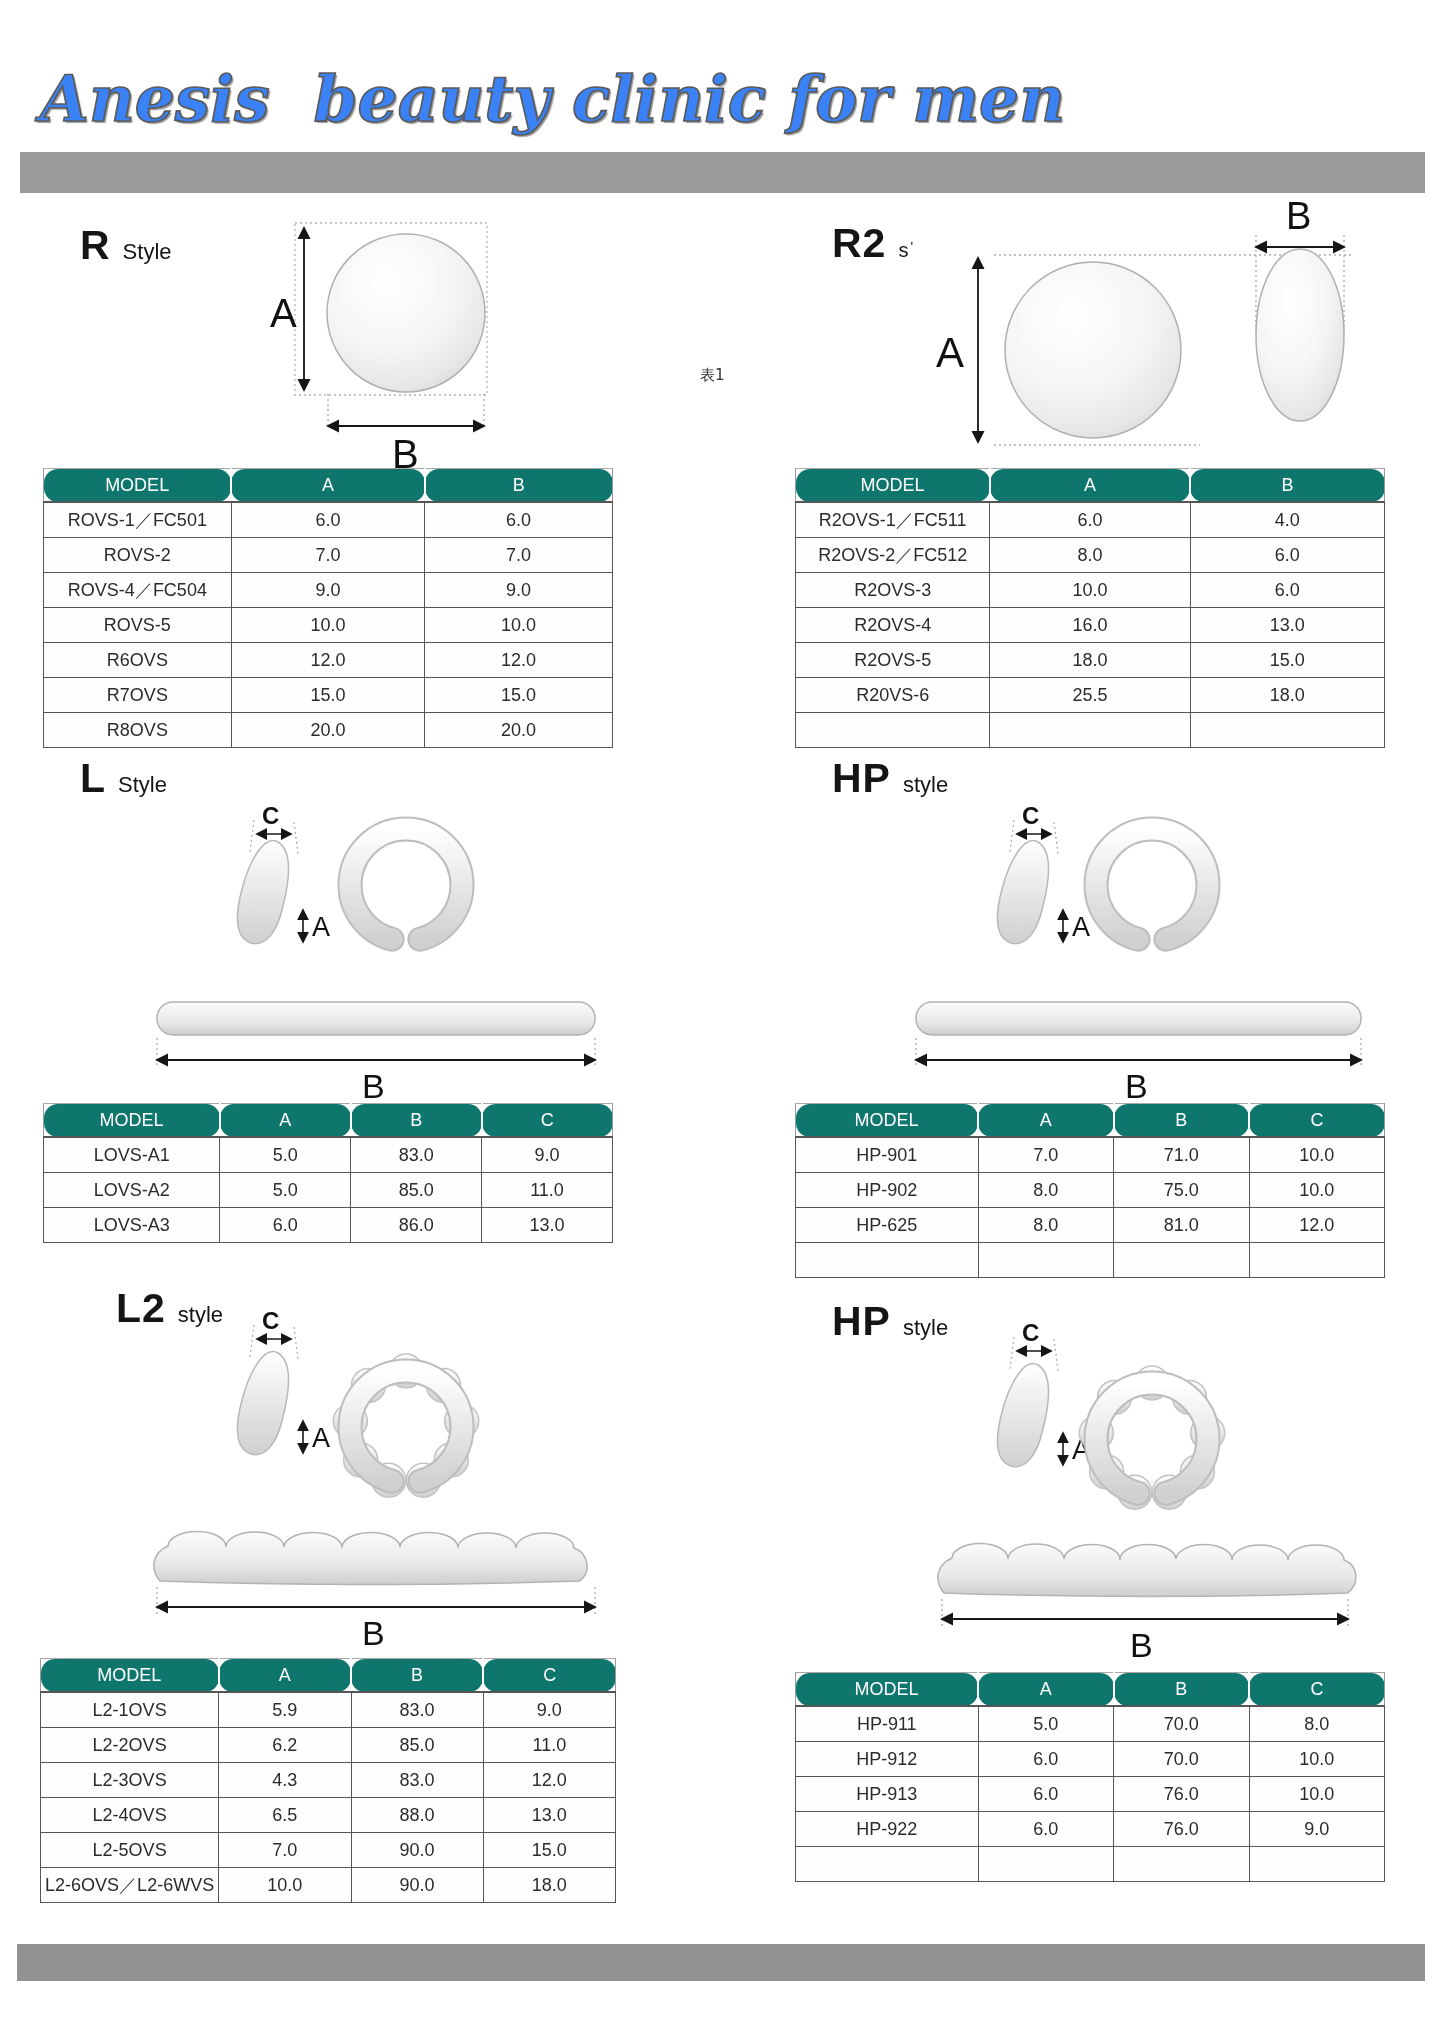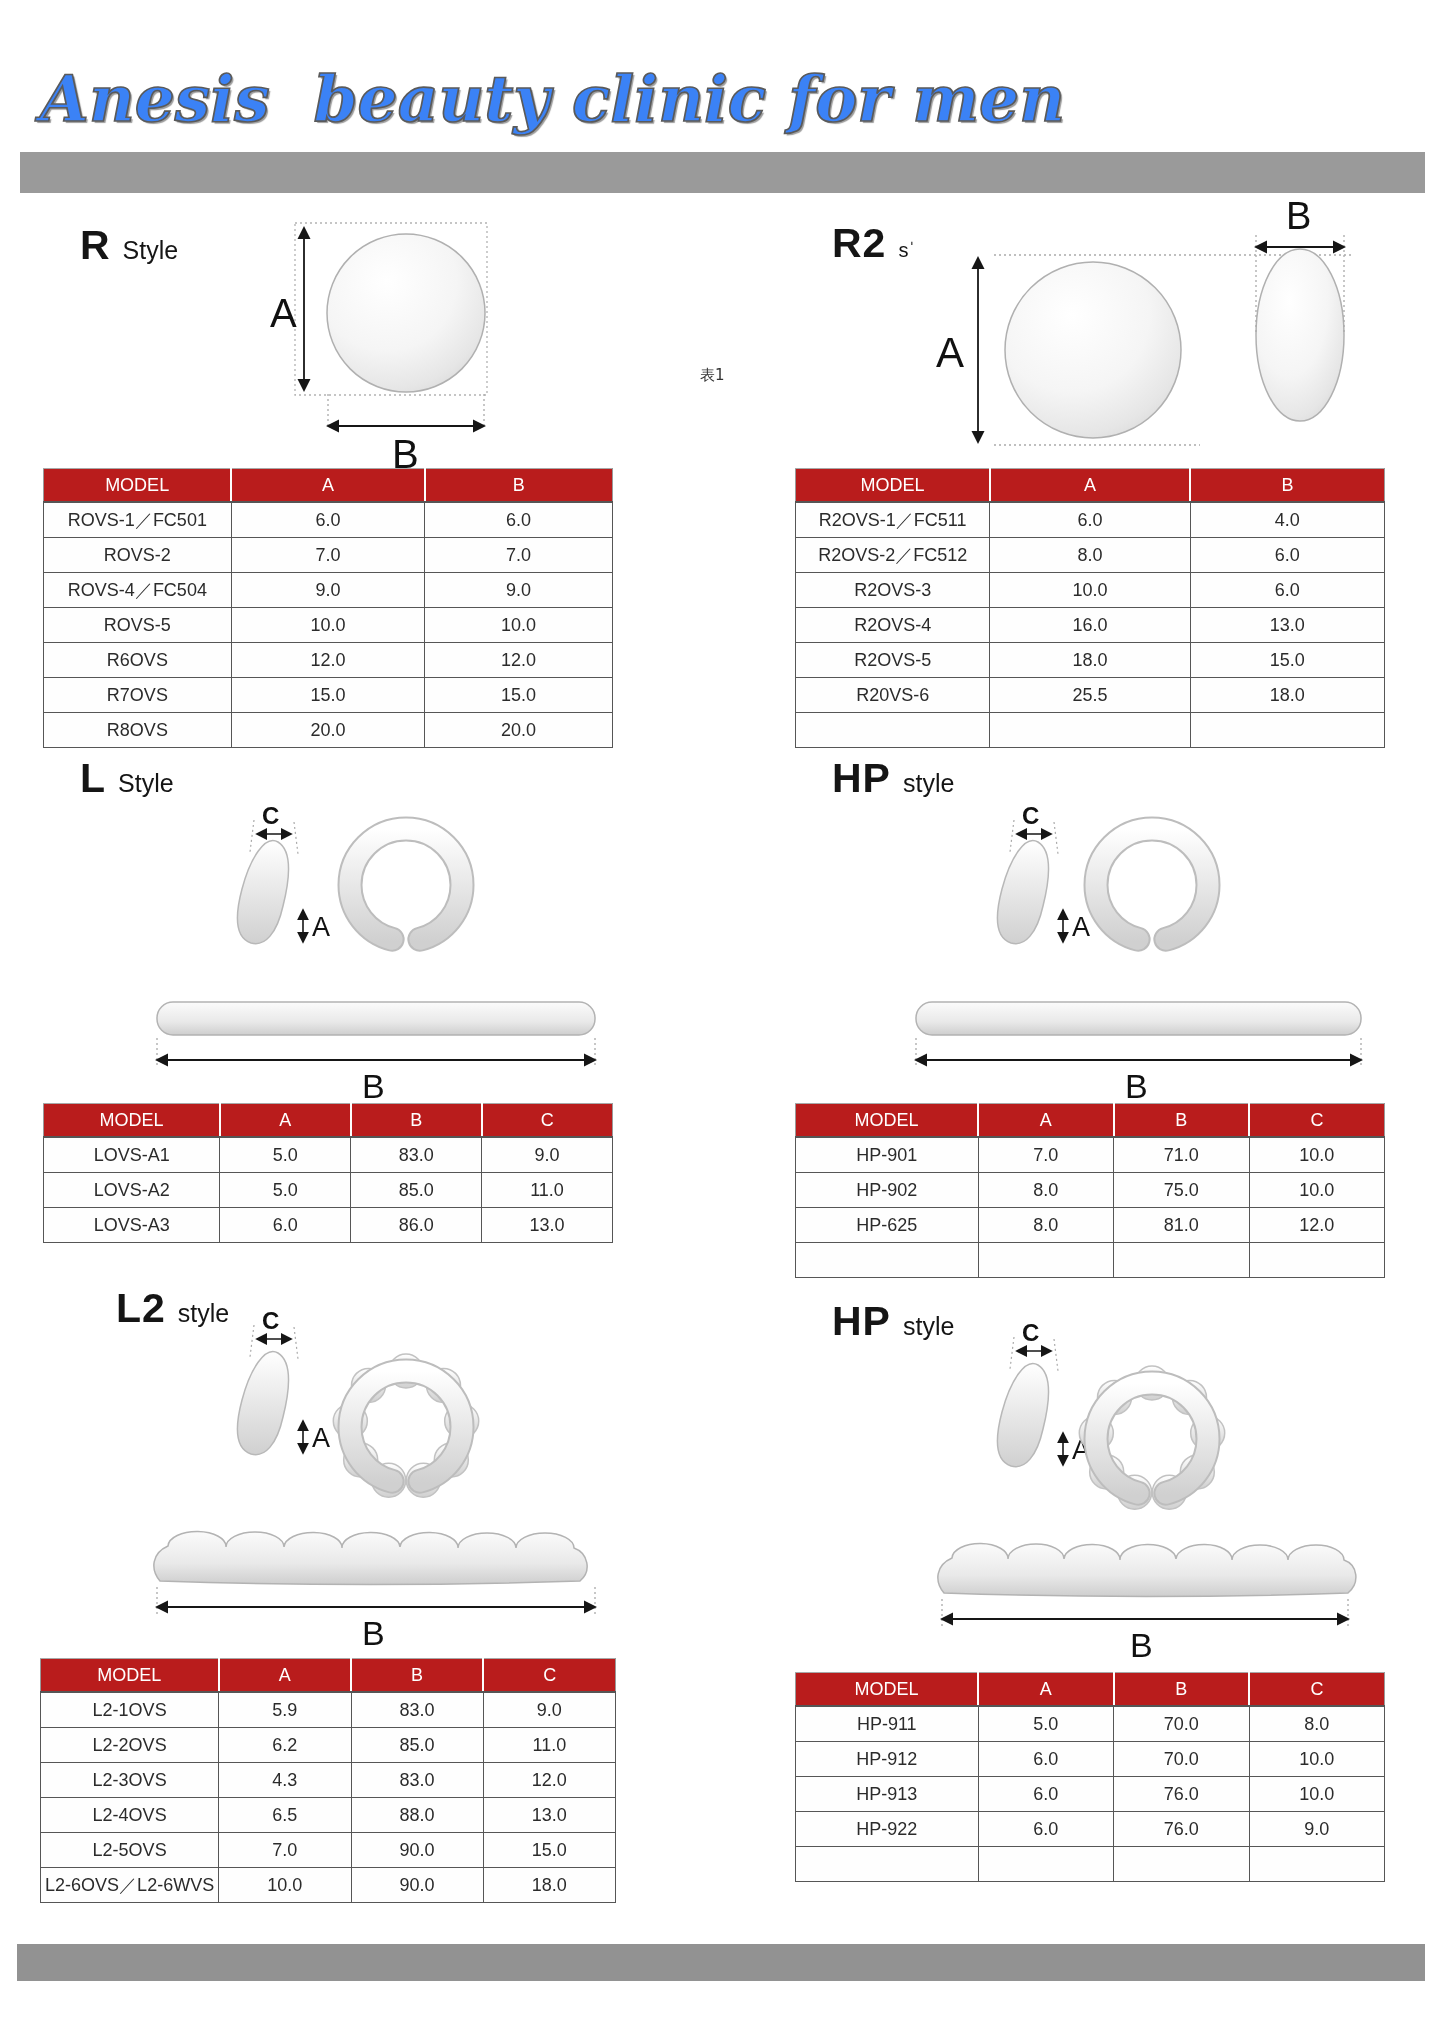--- a/index.html
+++ b/index.html
@@ -10,36 +10,36 @@
   #topbar{left:20px;top:152px;width:1405px;height:41px;}
   #botbar{left:17px;top:1944px;width:1408px;height:37px;background:#929292;}
   
   .main-title{position:absolute;left:40px;top:62px;z-index:3;
       font-family:"DejaVu Serif",serif;font-style:italic;font-weight:bold;font-size:63px;
       color:#3b82f6;-webkit-text-stroke:1.7px #5a5a5a;
       text-shadow:2px 2px 1px #9c9c9c;letter-spacing:0px;white-space:pre;}
   
   .sec{position:absolute;display:flex;align-items:baseline;z-index:2;color:#151515;}
   .sec .big{font-size:41px;font-weight:bold;letter-spacing:1px;}
-  .sec .small{font-size:25px;margin-left:12px;}
+  .sec .small{font-size:22px;margin-left:12px;}
   .sec .small.tiny{font-size:20px;}
   #sec-r {left:80px;top:222px;}
   #sec-r2{left:832px;top:220px;}
   #sec-l {left:80px;top:755px;}
   #sec-hp1{left:832px;top:755px;}
   #sec-l2{left:80px;top:1285px;margin-left:36px;}
   #sec-hp2{left:832px;top:1298px;}
   .note{position:absolute;left:700px;top:356px;font-size:15px;color:#333;z-index:2;
         font-family:"DejaVu Sans","Liberation Sans",sans-serif;margin-top:10px;}
   
   table.dtable{position:absolute;border-collapse:collapse;table-layout:fixed;z-index:2;
       font-size:18px;color:#2b2b2b;background:#fff;}
-  table.dtable th{background:#b91c1c;color:#ffffff;font-weight:normal;height:30px;
+  table.dtable th{background:#0f766e;color:#ffffff;font-weight:normal;height:30px;
       border-left:2px solid #fdfdfd;border-right:2px solid #fdfdfd;
-      border-top:1px solid #a8a8a8;border-bottom:2px solid #555;text-align:center;}
+      border-top:1px solid #a8a8a8;border-bottom:2px solid #555;text-align:center;border-radius:14px;}
   table.dtable th:first-child{border-left:1px solid #9a9a9a;}
   table.dtable th:last-child{border-right:1px solid #9a9a9a;}
   table.dtable td{height:32px;text-align:center;border:1.5px solid #565656;background:#fefefe;
       white-space:nowrap;}
   .cols3 col:nth-child(1){width:33%}.cols3 col:nth-child(2){width:34%}.cols3 col:nth-child(3){width:33%}
   .cols4 col:nth-child(1){width:31%}.cols4 col:nth-child(2){width:23%}
   .cols4 col:nth-child(3){width:23%}.cols4 col:nth-child(4){width:23%}
   #tbl-r  {left:43px; top:468px; width:570px;}
   #tbl-r2 {left:795px;top:468px; width:590px;}
   #tbl-l  {left:43px; top:1103px;width:570px;}

